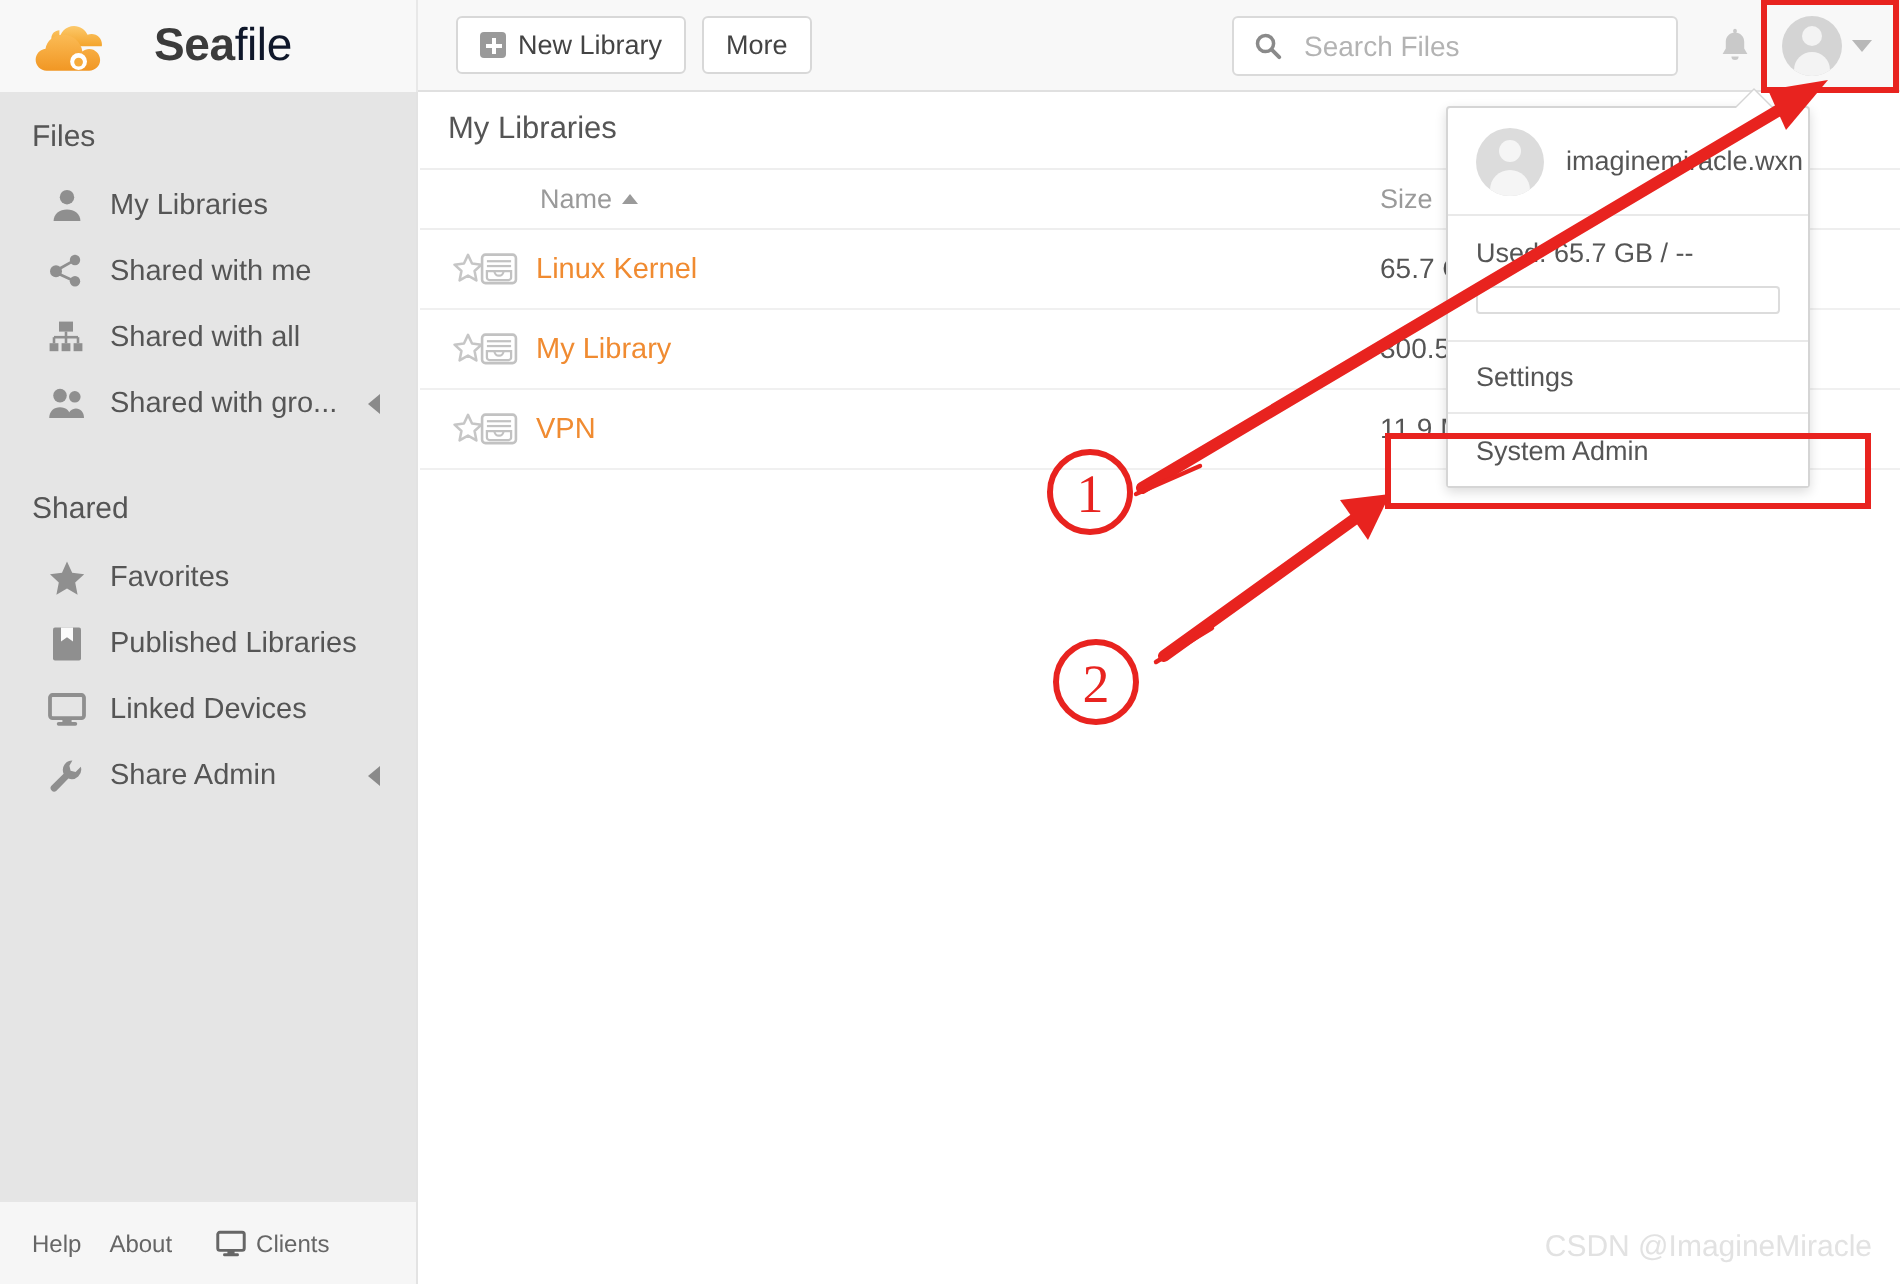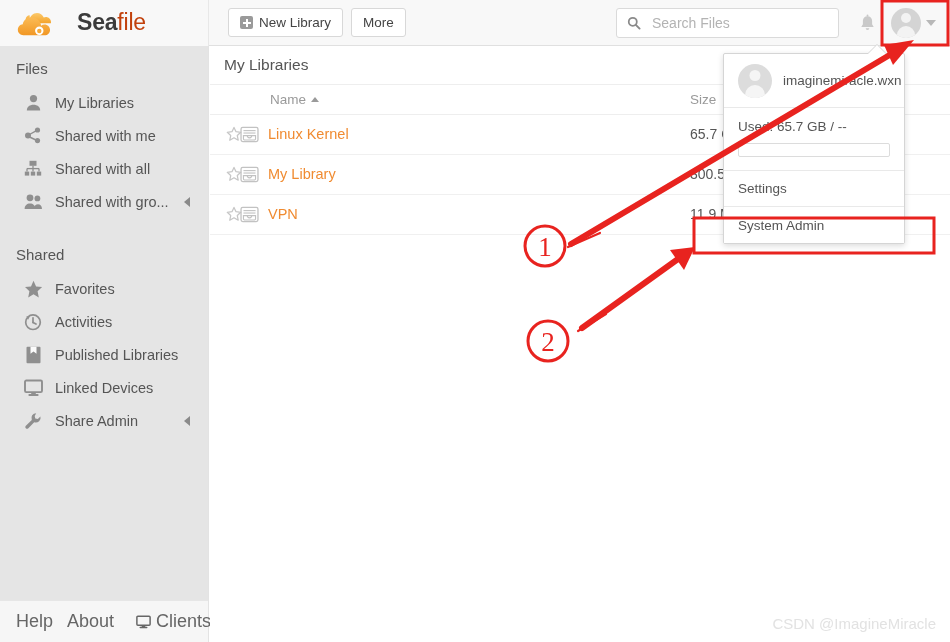--- a/index.html
+++ b/index.html
@@ -31,21 +31,21 @@
     padding-left: 16px;
     border-right: 1px solid #e8e8e8;
     background: #f8f8f8;
   }
   .logo-cloud { width: 42px; height: 28px; flex: none; }
   .logo-text {
     font-size: 23px; margin-left: 7px;
     letter-spacing: -0.2px;
   }
   .logo-text .bold { font-weight: bold; color: #3b3b3b; margin-left: 12px; }
-  .logo-text .light { font-weight: normal; color: #c2410c; }
+  .logo-text .light { font-weight: normal; color: #0f172a; }
 
   .toolbar-left {
     display: flex; align-items: center;
     margin-left: 19px; gap: 8px;
   }
   .tb-btn {
     background: #fff;
     border: 1px solid #d8d8d8;
     border-radius: 3px;
     height: 29px;
@@ -158,21 +158,21 @@
   }
   .side-gap { height: 14px; }
 
   .footer {
     position: absolute; left: 0; bottom: 0;
     width: 208px; height: 42px;
     border-top: 1px solid #e6e6e6;
     background: #f6f6f6;
     display: flex; align-items: center;
     padding-left: 16px;
-    font-size: 18px; color: #666;
+    font-size: 12px; color: #666;
     gap: 14px;
   }
   .footer a { color: #666; text-decoration: none; cursor: pointer; }
   .footer .clients { display: flex; align-items: center; gap: 5px; margin-left: 8px; cursor: pointer; }
 
   
   .main {
     position: absolute; left: 210px; top: 46px;
     width: 740px; height: 596px;
     background: #fff;
@@ -423,31 +423,20 @@
 
     <div class="side-item">
       <span class="si-icon">
         <svg width="19" height="18" viewBox="0 0 19 18">
           <path d="M9.5 0.8l2.6 5.6 6 .7-4.5 4.2 1.2 6.1-5.3-3.1-5.3 3.1 1.2-6.1L1 7.1l6-.7z" fill="#8f8f8f"></path>
         </svg>
       </span>
       <span>Favorites</span>
     </div>
 
-    <div class="side-item">
-      <span class="si-icon">
-        <svg width="18" height="18" viewBox="0 0 18 18">
-          <circle cx="9" cy="9.2" r="7.3" fill="none" stroke="#8f8f8f" stroke-width="1.7"></circle>
-          <line x1="9" y1="4.8" x2="9" y2="9.4" stroke="#8f8f8f" stroke-width="1.7" stroke-linecap="round"></line>
-          <line x1="9" y1="9.4" x2="12" y2="11" stroke="#8f8f8f" stroke-width="1.7" stroke-linecap="round"></line>
-          <path d="M2.3 3.2l3.4.6-1.6 3z" fill="#8f8f8f"></path>
-        </svg>
-      </span>
-      <span>Activities</span>
-    </div>
 
     <div class="side-item">
       <span class="si-icon">
         <svg width="17" height="18" viewBox="0 0 17 18">
           <rect x="1.5" y="0.8" width="14" height="16.4" rx="1" fill="#8f8f8f"></rect>
           <path d="M5.5 0.8h6v7l-3-2.2-3 2.2z" fill="#fbfbfb"></path>
         </svg>
       </span>
       <span>Published Libraries</span>
     </div>

